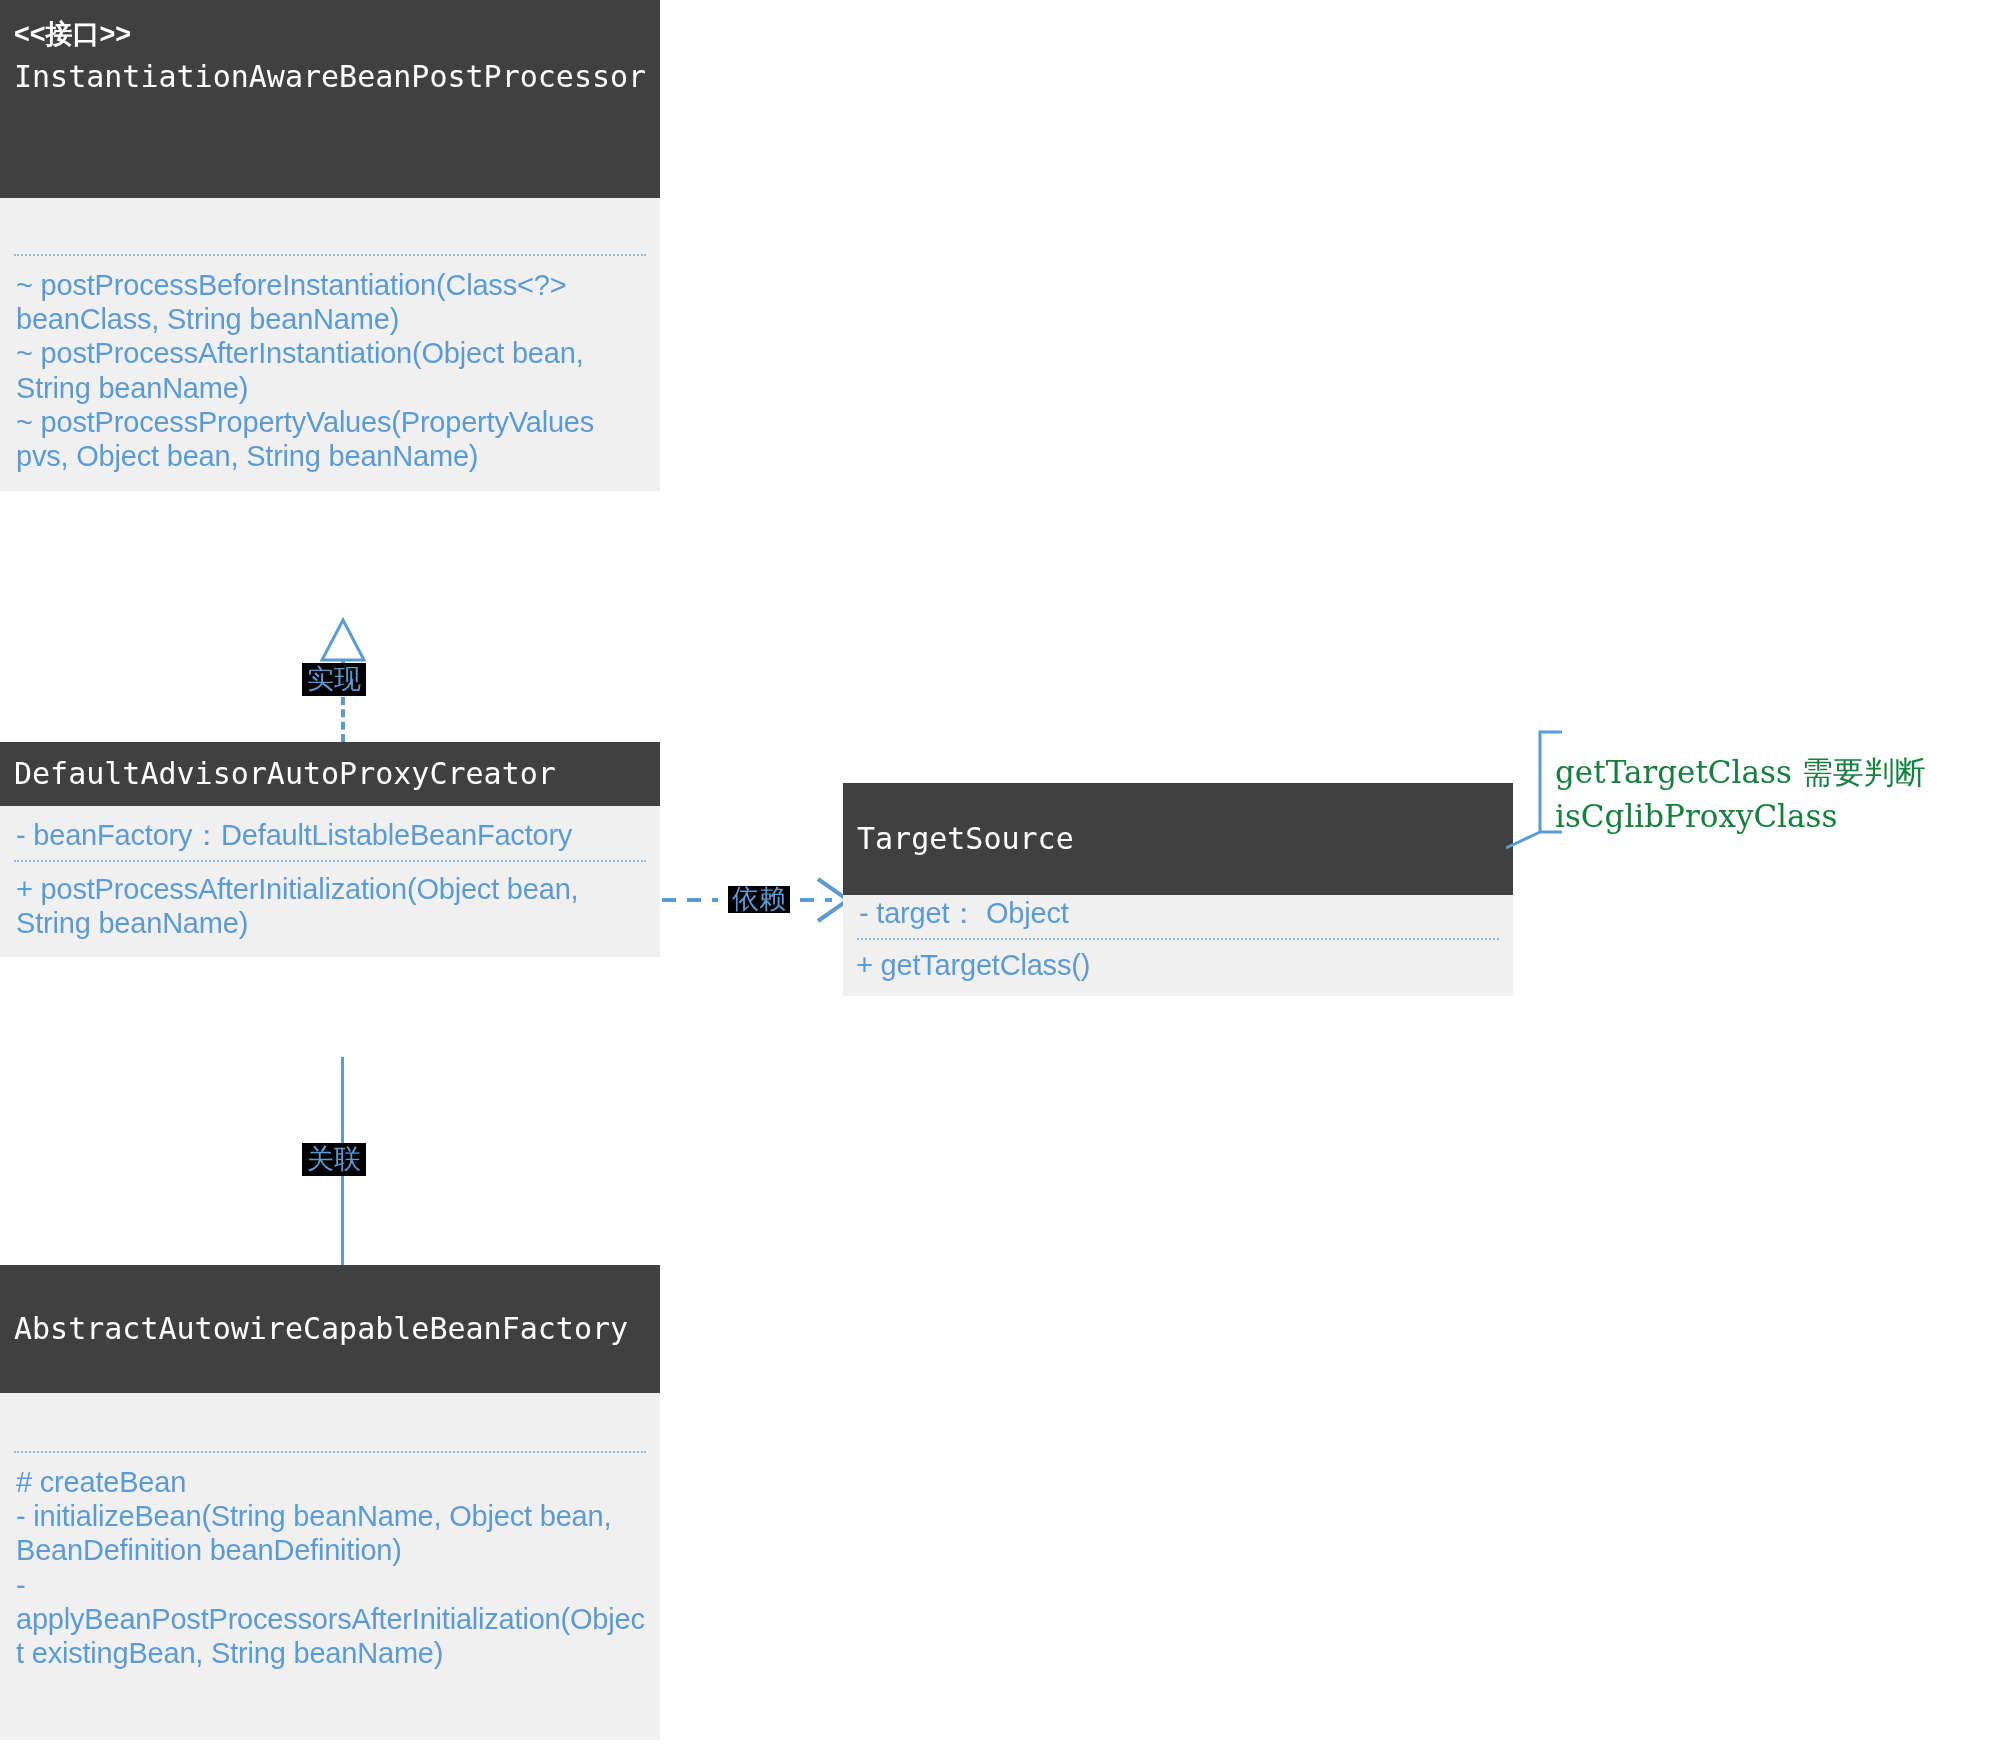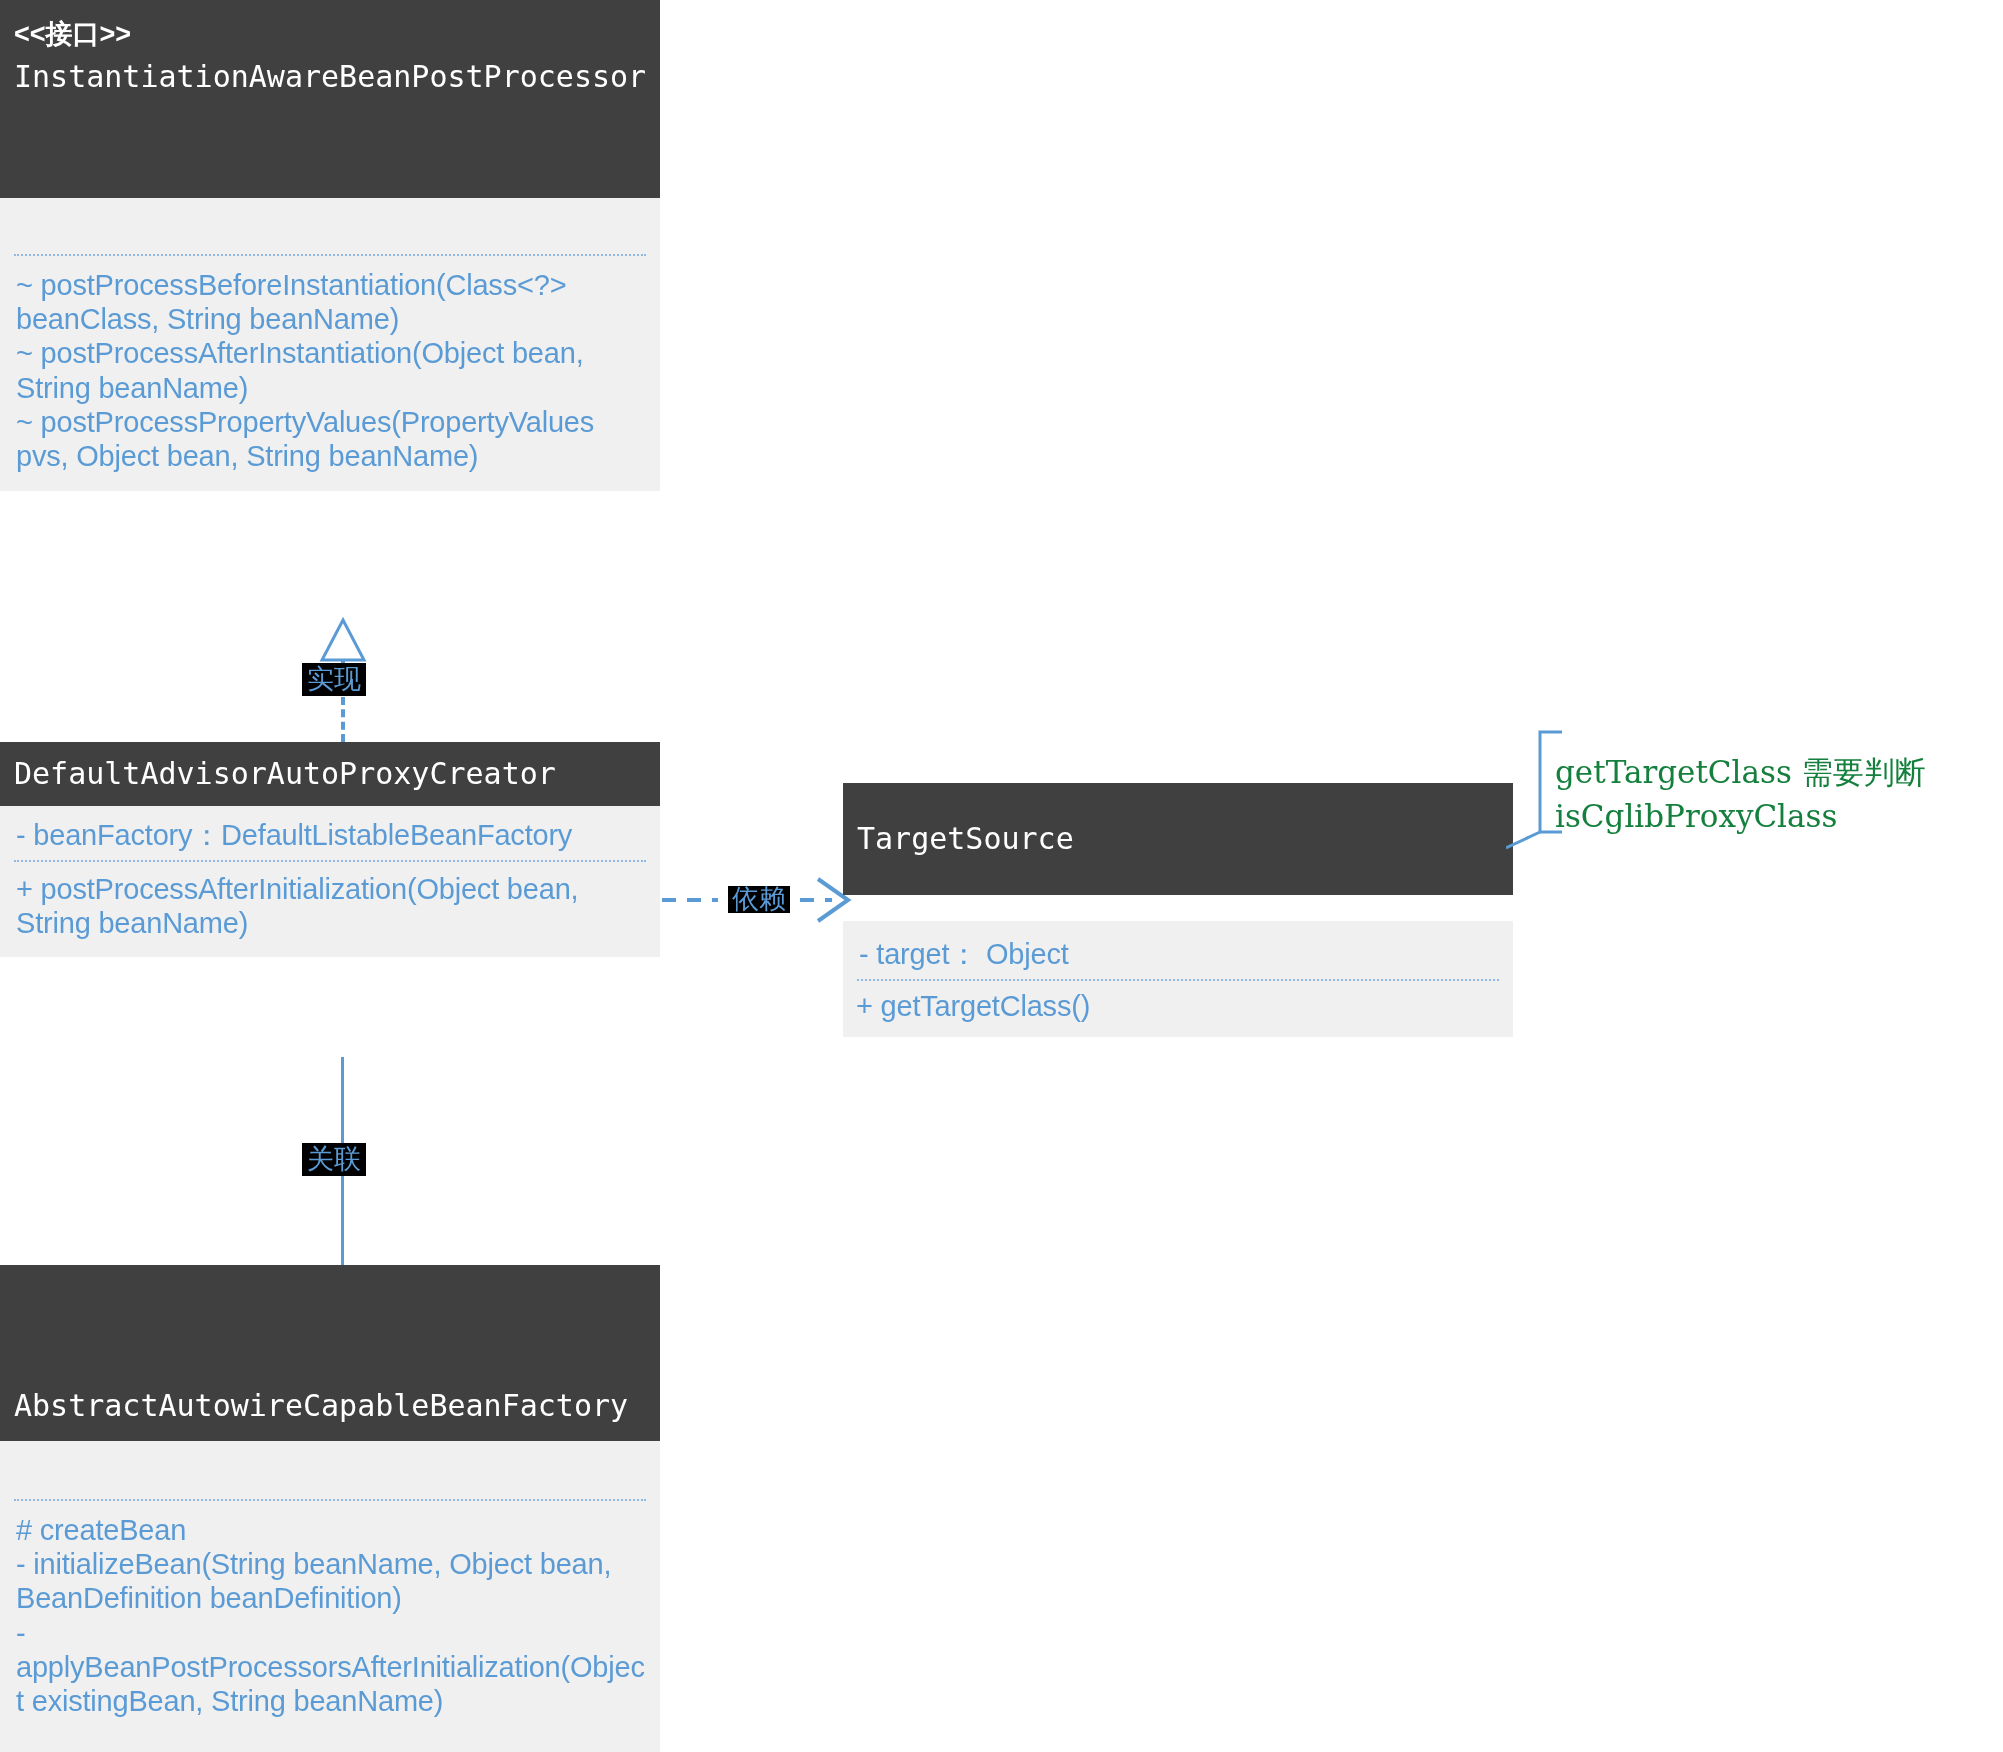--- a/index.html
+++ b/index.html
@@ -153,21 +153,21 @@
     <polyline points="158,14 188,35 158,56" fill="none" stroke="#5B9BD5" stroke-width="4"></polyline>
   </svg>
   <div class="conn-label" style="left:728px; top:886px; padding:0 4px;">依赖</div>
 </div>
 
 <div class="uml-class" id="cls3" style="left:843px; top:783px; width:670px;">
   <div class="uml-header" style="height:112px; display:flex; align-items:center;">
     <span>TargetSource</span>
   </div>
   <div class="uml-body">
-    <div class="uml-compartment" style="padding-top:16px; padding-bottom:8px;margin-top:26px;">
+    <div class="uml-compartment" style="padding-top:1px; padding-bottom:8px;">
       <div class="uml-member">- target： Object</div>
     </div>
     <div class="uml-divider"></div>
     <div class="uml-compartment" style="padding-top:8px; padding-bottom:14px;padding-left:13px;">
       <div class="uml-member">+ getTargetClass()</div>
     </div>
   </div>
 </div>
 
 <div>
@@ -180,21 +180,21 @@
   <div class="note-text" style="left:1555px; top:752px;">getTargetClass 需要判断</div>
   <div class="note-text mono-italic" style="left:1555px; top:796px;">isCglibProxyClass</div>
 </div>
 
 <div>
   <div class="conn-line-v" style="left:341px; top:1057px; height:208px;"></div>
   <div class="conn-label" style="left:302px; top:1143px;">关联</div>
 </div>
 
 <div class="uml-class" id="cls4" style="left:0px; top:1265px; width:660px;">
-  <div class="uml-header" style="height:176px; display:flex; align-items:flex-end;">
+  <div class="uml-header" style="height:128px; display:flex; align-items:center;">
     <span>AbstractAutowireCapableBeanFactory</span>
   </div>
   <div class="uml-body" style="min-height:347px;">
     <div class="uml-compartment empty" style="height:58px;"></div>
     <div class="uml-divider"></div>
     <div class="uml-compartment" style="padding-top:12px; padding-bottom:16px;">
       <div class="uml-member"># createBean</div>
       <div class="uml-member">- initializeBean(String beanName, Object bean, BeanDefinition beanDefinition)</div>
       <div class="uml-member">- applyBeanPostProcessorsAfterInitialization(Object existingBean, String beanName)</div>
     </div>

